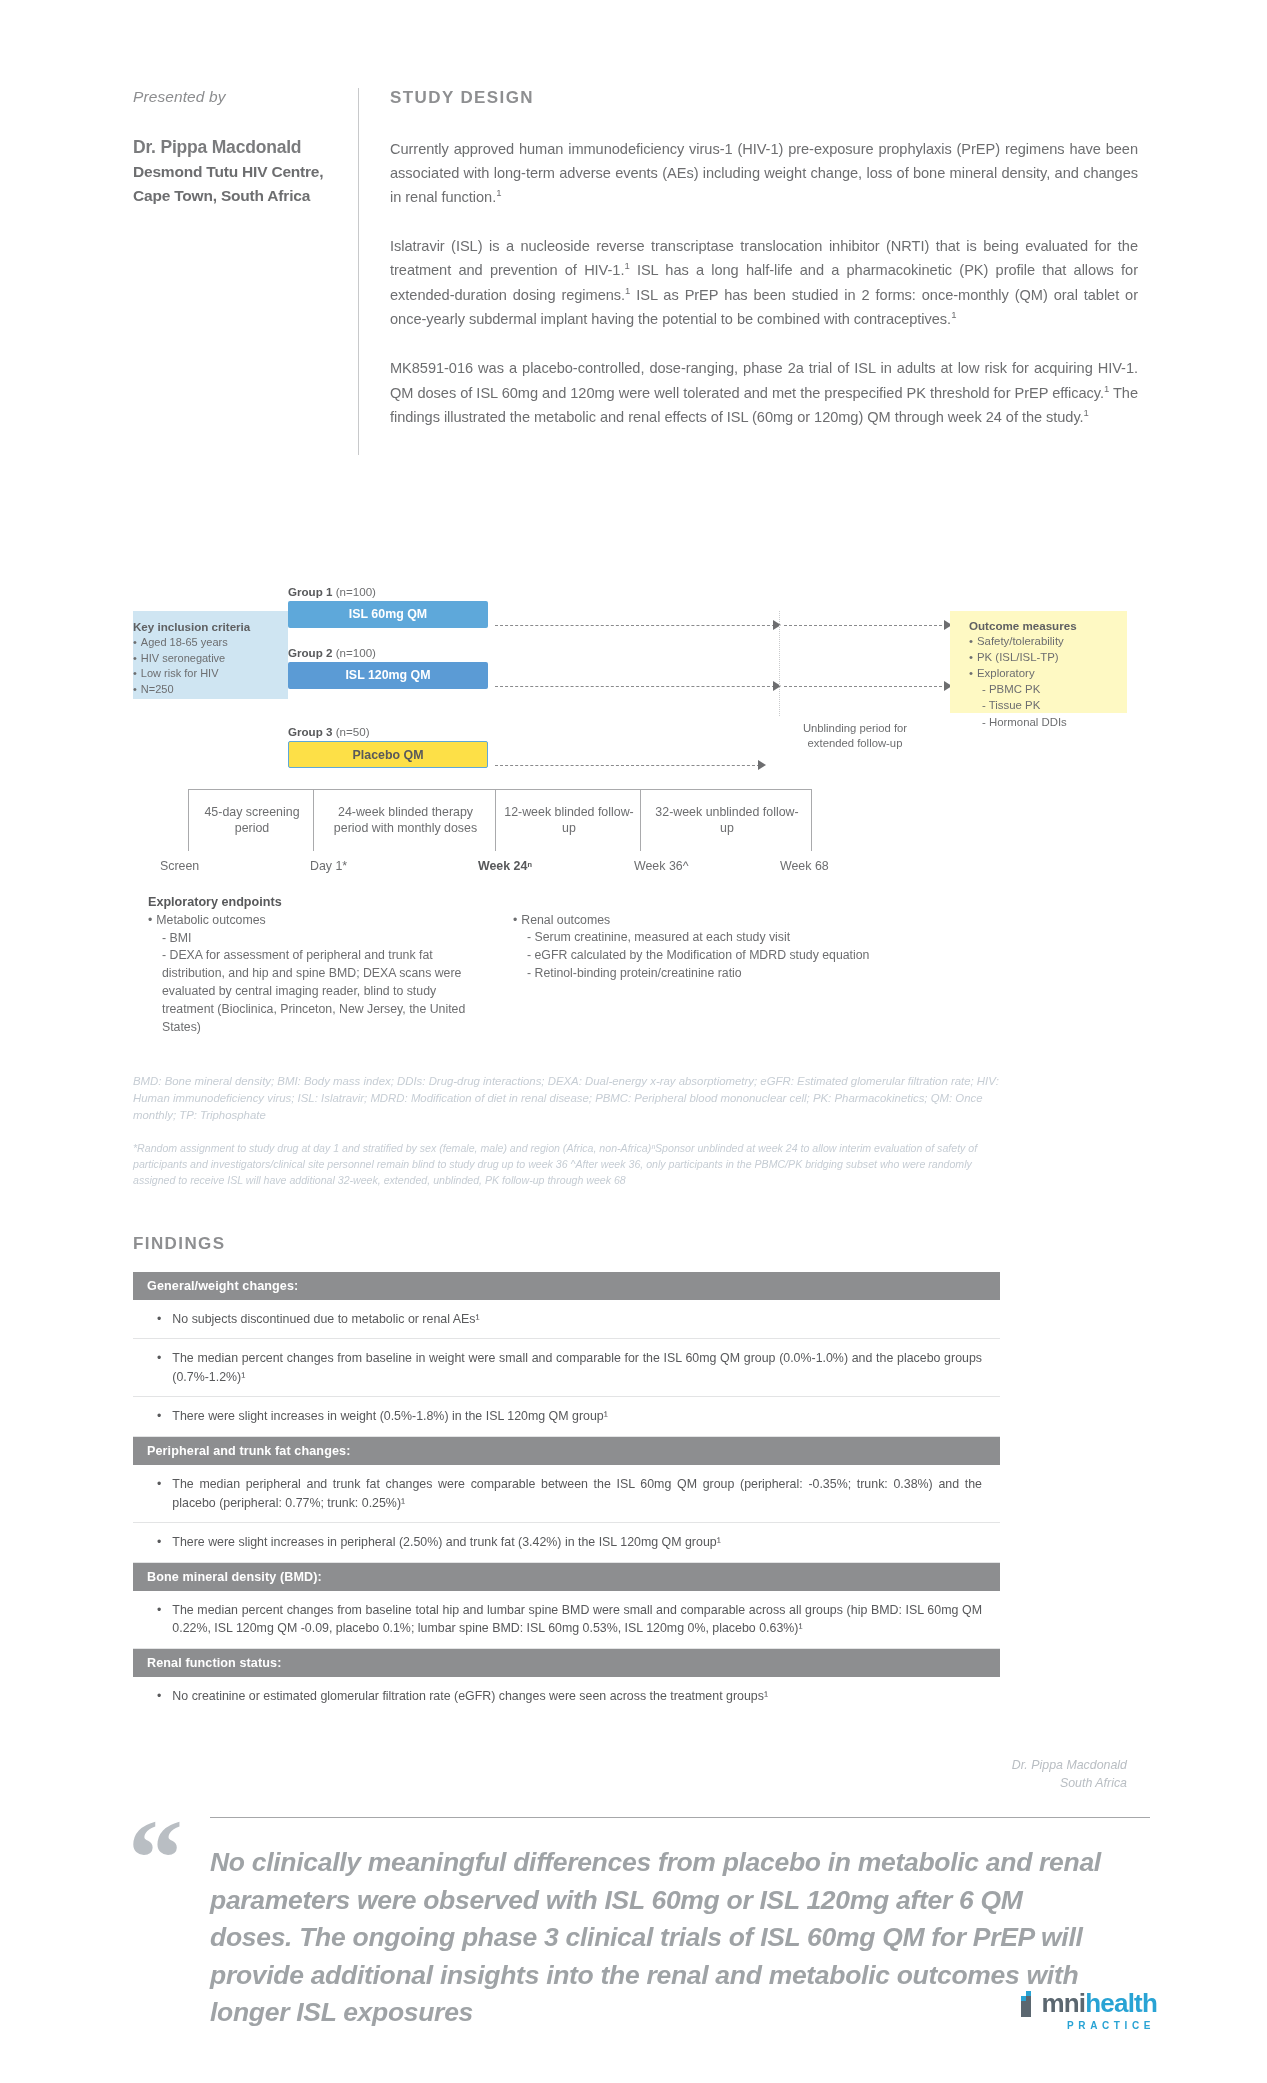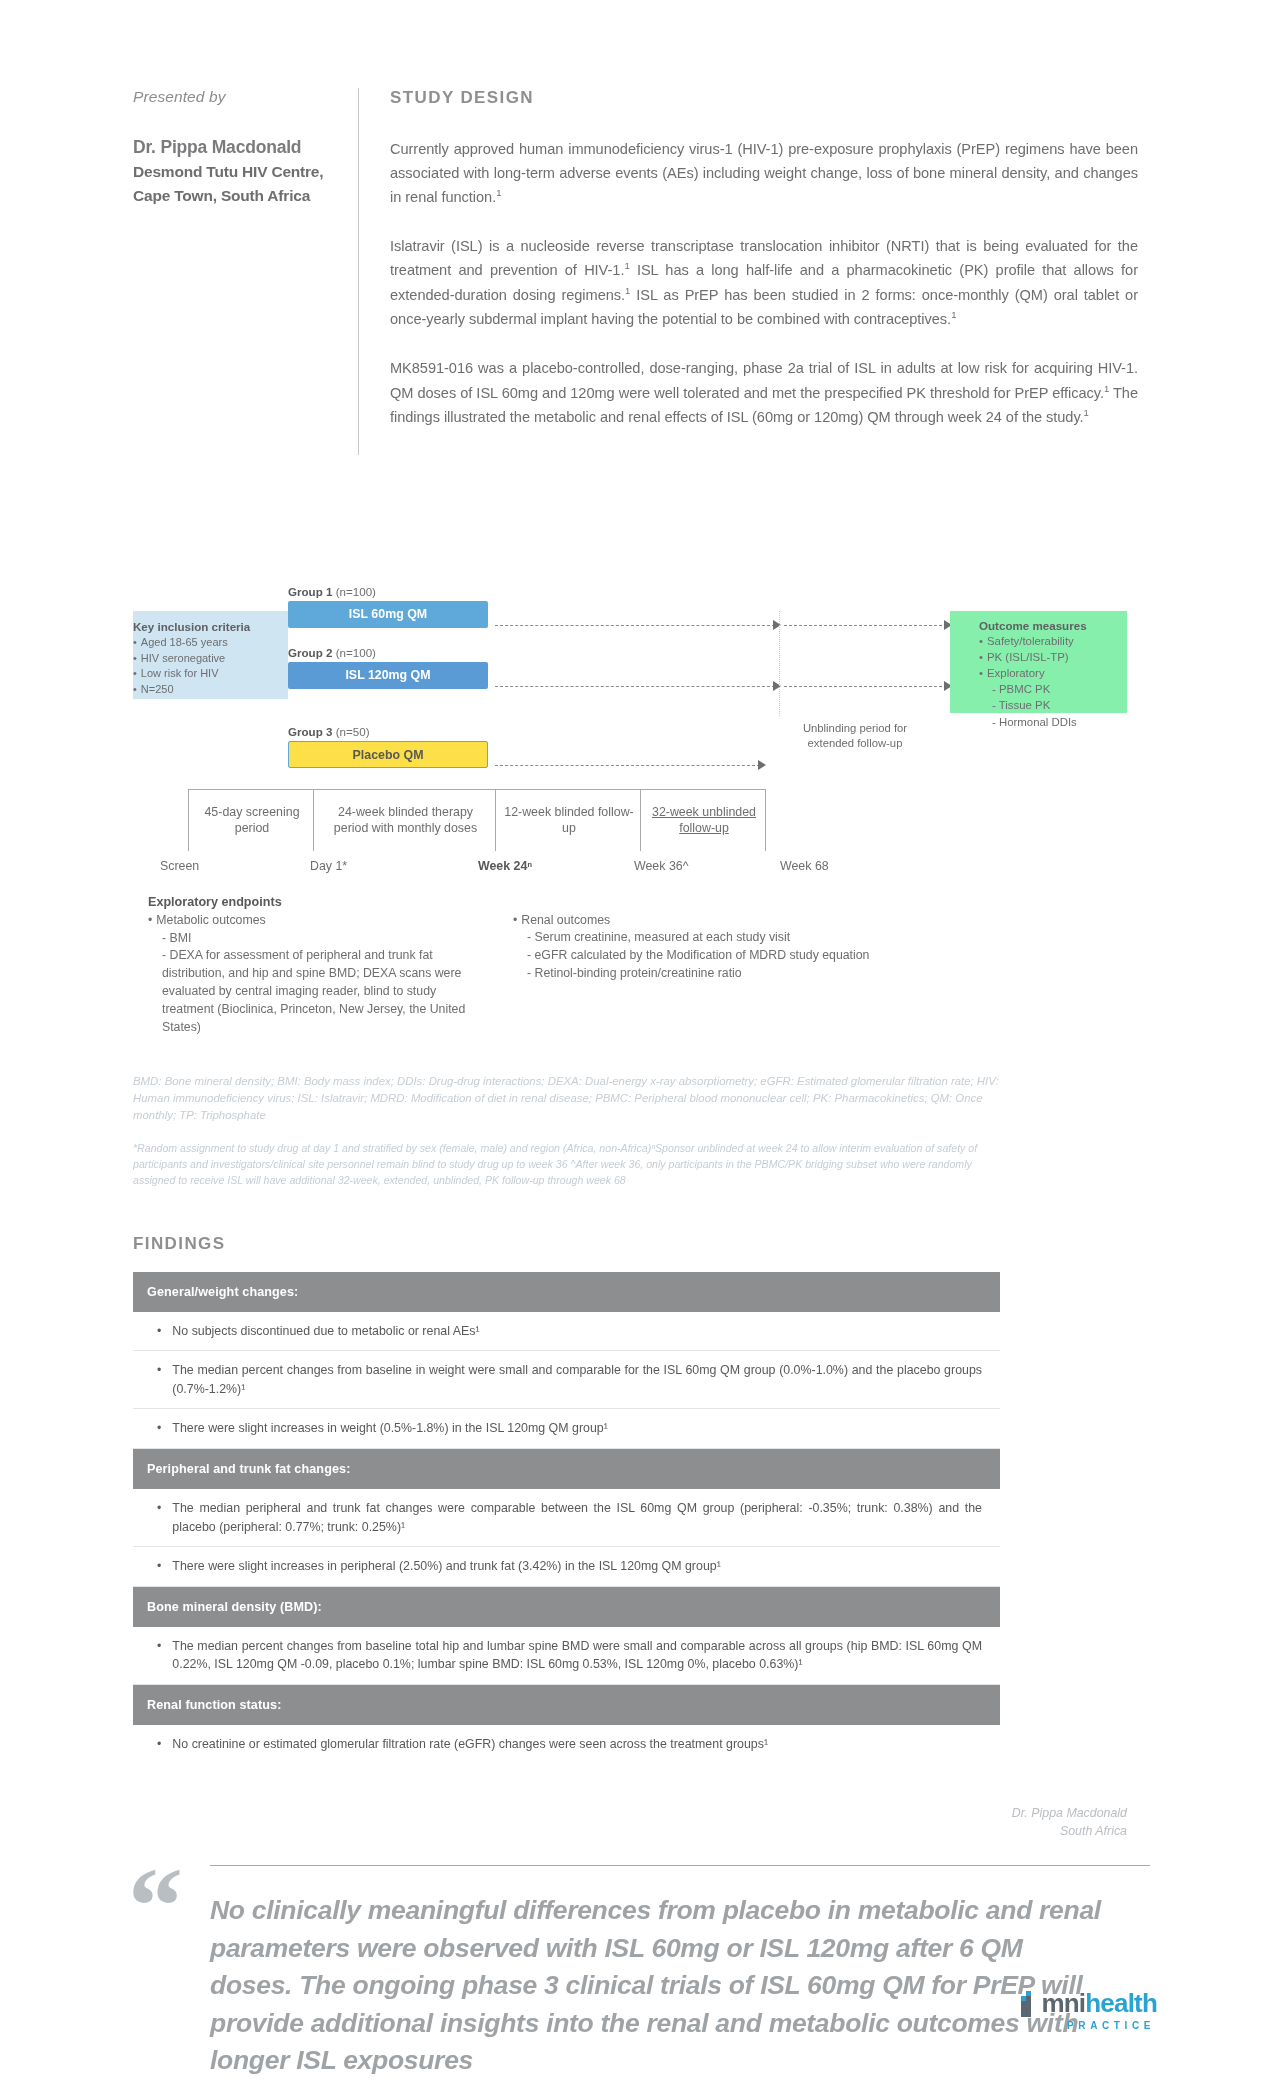--- a/index.html
+++ b/index.html
@@ -76,21 +76,21 @@
   }
   .vline-dot {
     position:absolute; width:0; border-left:1.4px dotted #c9cacc;
   }
   .unblind-note {
     position:absolute; left:790px; top:238px; width:130px;
     font-size:11.3px; line-height:1.35; text-align:center; color:#6d6e70;
   }
   .outcome-box {
     position:absolute; left:950px; top:128px; width:177px; height:102px;
-    background:#86efac; padding:8px 29px;
+    background:#fef9c3; padding:8px 19px;
   }
   .outcome-title { font-size:11.6px; font-weight:bold; color:#5f6062; margin-bottom:1px; }
   .outcome-list { list-style:none; margin:0; padding:0; }
   .outcome-list li { font-size:11.4px; line-height:1.42; color:#6d6e70; }
   .outcome-list li.b:before { content:"\2022"; margin-right:4px; }
   .outcome-list li.sub { padding-left:13px; }
 
   
   .timeline { position:relative; margin:0 0 0 0; height:110px; }
   .tl-row { position:absolute; left:188px; top:16px; display:flex; }
@@ -126,21 +126,21 @@
   }
 
   
   .findings-title {
     font-size:17px; font-weight:bold; color:#8e8f91;
     letter-spacing:1.4px; padding:0 0 0 133px; margin-top:45px; margin-bottom:18px;
   }
   .findings { padding:0 0 0 133px; width:1000px; }
   .f-head {
     background:#8d8e90; color:#ffffff; font-size:12.6px; font-weight:bold;
-    padding:13px 14px; letter-spacing:.1px;
+    padding:7px 14px; letter-spacing:.1px;
   }
   .f-item {
     display:flex; font-size:12.4px; line-height:1.5; color:#58595b;
     padding:10px 18px 10px 24px; border-bottom:1px solid #e3e4e5;
     text-align:justify;
   }
   .f-item:last-of-type { border-bottom:none; }
   .f-bullet { margin-right:11px; line-height:1.5; }
   .f-text { flex:1; }
 
@@ -257,21 +257,21 @@
         <li class="sub">- Hormonal DDIs</li>
       </ul>
     </div>
   </div>
 
   <div class="timeline">
     <div class="tl-row">
       <div class="tl-cell" style="width:125px;">45-day screening period</div>
       <div class="tl-cell" style="width:182px;">24-week blinded therapy period with monthly doses</div>
       <div class="tl-cell" style="width:145px;">12-week blinded follow-up</div>
-      <div class="tl-cell" style="width:126px;text-decoration:underline;">32-week unblinded follow-up</div>
+      <div class="tl-cell" style="width:172px;">32-week unblinded follow-up</div>
     </div>
     <div class="tl-ticks">
       <div class="tick" style="left:0px;">Screen</div>
       <div class="tick" style="left:150px;">Day 1*</div>
       <div class="tick bold" style="left:318px;">Week 24ⁿ</div>
       <div class="tick" style="left:474px;">Week 36^</div>
       <div class="tick" style="left:620px;">Week 68</div>
     </div>
   </div>
 

